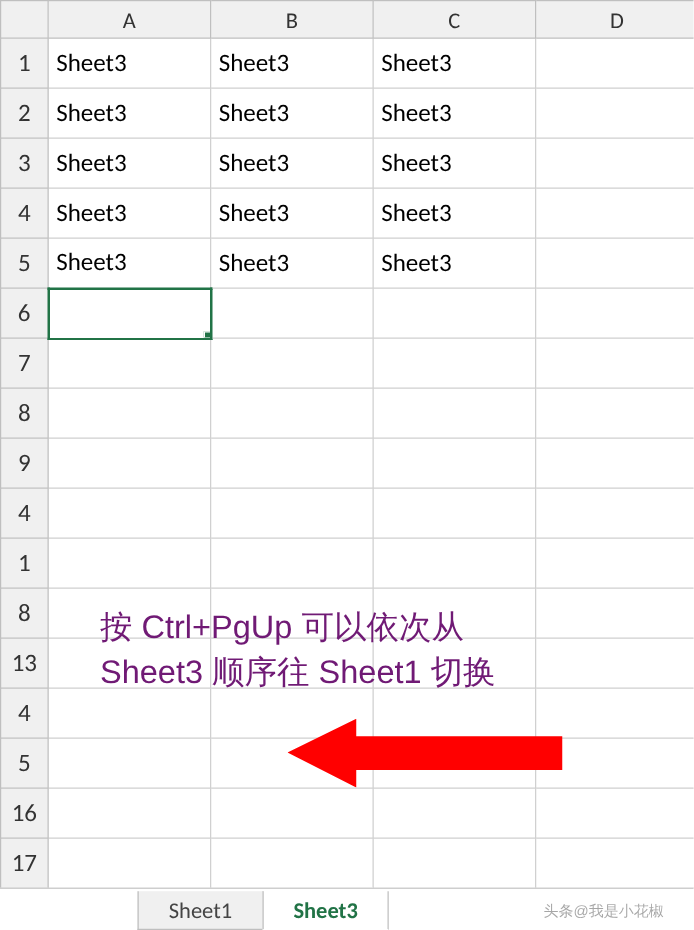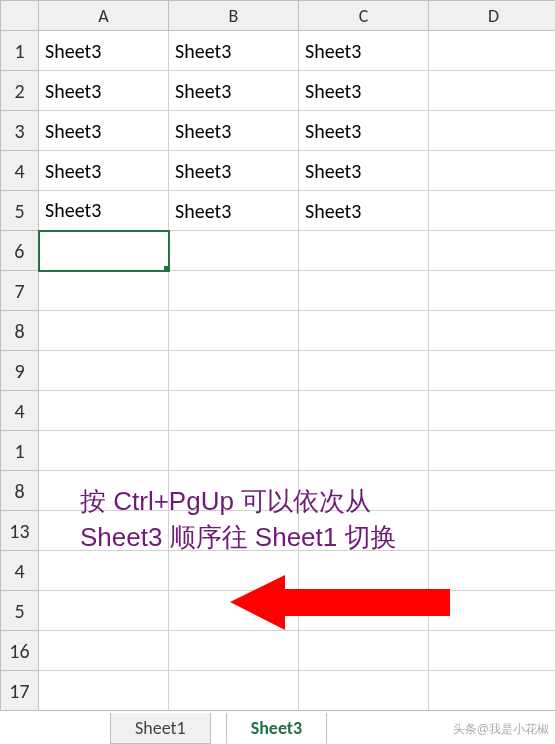--- a/index.html
+++ b/index.html
@@ -96,42 +96,42 @@
       height: 55px;
       pointer-events: none;
     }
     .sheet-tabs {
       display: flex;
       align-items: flex-end;
       height: 34px;
       background: #fff;
       border-top: 1px solid #bfbfbf;
       padding-left: 110px;
-      gap: 16px;
+      gap: 0;
     }
     .sheet-tab {
       padding: 4px 24px;
       border: 1px solid #bfbfbf;
       border-top: none;
       border-bottom: 1px solid #bfbfbf;
       background: #f0f0f0;
       font-size: 18px;
       color: #444;
       margin-right: -1px;
       cursor: pointer;
     }
     .sheet-tab.active {
       background: #fff;
       border-bottom: 1px solid #fff;
       color: #217346;
       font-weight: bold;
     }
     .watermark {
       position: absolute;
-      right: 6px;
+      right: 24px;
       bottom: 6px;
       font-size: 12px;
       color: rgba(0,0,0,0.35);
       font-family: sans-serif;
     }
   </style>
 </head>
 <body>
 
 <div class="spreadsheet">

